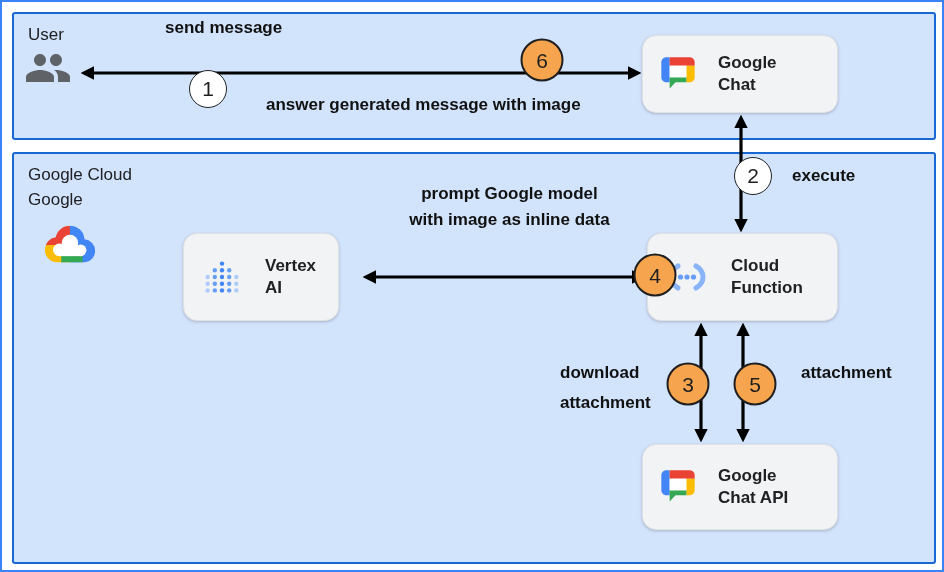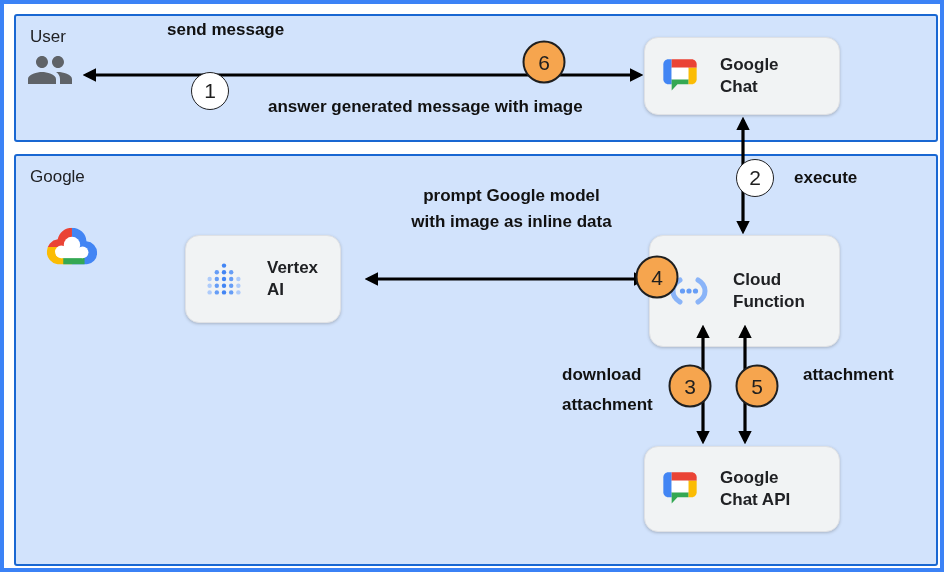--- a/index.html
+++ b/index.html
@@ -1,18 +1,18 @@
 <!DOCTYPE html>
 <html><head>
 <meta charset="utf-8">
 <style>
   html,body{margin:0;padding:0;background:#fff;}
   .canvas{
     position:relative;width:944px;height:572px;box-sizing:border-box;
-    background:#fff;border:4px solid #3b82f6;overflow:hidden;
+    background:#fff;border:2px solid #3b82f6;overflow:hidden;
     font-family:"Liberation Sans",sans-serif;color:#202124;
   }
   .region{position:absolute;background:#d2e3fc;border:2px solid #1967d2;border-radius:3px;box-sizing:border-box;}
   .region-label{position:absolute;font-size:17px;line-height:25px;font-weight:400;color:#202124;white-space:nowrap;}
   .node{
     position:absolute;display:flex;align-items:center;gap:20px;box-sizing:border-box;
     background:#f1f3f4;border:1px solid #dfe1e5;border-radius:14px;padding:0 15px;
     box-shadow:0 1px 3px rgba(60,64,67,.28);
   }
   .node-label{font-size:17px;font-weight:700;line-height:22px;color:#202124;}
@@ -33,20 +33,21 @@
 </head>
 <body>
 
 <div class="canvas">
 
   <div class="region" style="left:10px;top:10px;width:924px;height:128px;"></div>
   <div class="region-label" style="left:26px;top:20px;">User</div>
 
   <div class="region" style="left:10px;top:150px;width:924px;height:412px;"></div>
   <div class="region-label" style="left:26px;top:160px;">
+    <div>Google Cloud</div>
     <div>Google</div>
   </div>
 
   <span class="icon abs-icon" style="left:22px;top:42px;">
     <svg width="48" height="48" viewBox="0 0 24 24" aria-hidden="true">
       <path fill="#5f6368" d="M16 11c1.66 0 2.99-1.34 2.99-3S17.66 5 16 5s-3 1.34-3 3 1.34 3 3 3zm-8 0c1.66 0 2.99-1.34 2.99-3S9.66 5 8 5 5 6.34 5 8s1.34 3 3 3zm0 2c-2.33 0-7 1.17-7 3.5V19h14v-2.5c0-2.33-4.67-3.5-7-3.5zm8 0c-.29 0-.62.02-.97.05 1.16.84 1.97 1.97 1.97 3.45V19h6v-2.5c0-2.33-4.67-3.5-7-3.5z"></path>
     </svg>
   </span>
 
   <span class="icon abs-icon" style="left:36px;top:220px;">
@@ -117,21 +118,21 @@
             <circle cx="39" cy="38" r="2.3"></circle>
         </g>
       </svg>
     </span>
     <div class="node-label">
       <div>Vertex</div>
       <div>AI</div>
     </div>
   </div>
 
-  <div class="node" style="left:645px;top:231px;width:191px;height:112px;">
+  <div class="node" style="left:645px;top:231px;width:191px;height:88px;">
     <span class="icon">
       <svg width="48" height="48" viewBox="0 0 48 48" aria-hidden="true">
         <path d="M15 13 C10 16 8 20 8 24 C8 28 10 32 15 35" stroke="#8AB4F8" stroke-width="5" fill="none" stroke-linecap="round"></path>
         <path d="M33 13 C38 16 40 20 40 24 C40 28 38 32 33 35" stroke="#8AB4F8" stroke-width="5" fill="none" stroke-linecap="round"></path>
         <circle cx="17.5" cy="24" r="2.6" fill="#669DF6"></circle>
         <circle cx="24" cy="24" r="2.6" fill="#669DF6"></circle>
         <circle cx="30.5" cy="24" r="2.6" fill="#669DF6"></circle>
       </svg>
     </span>
     <div class="node-label">

